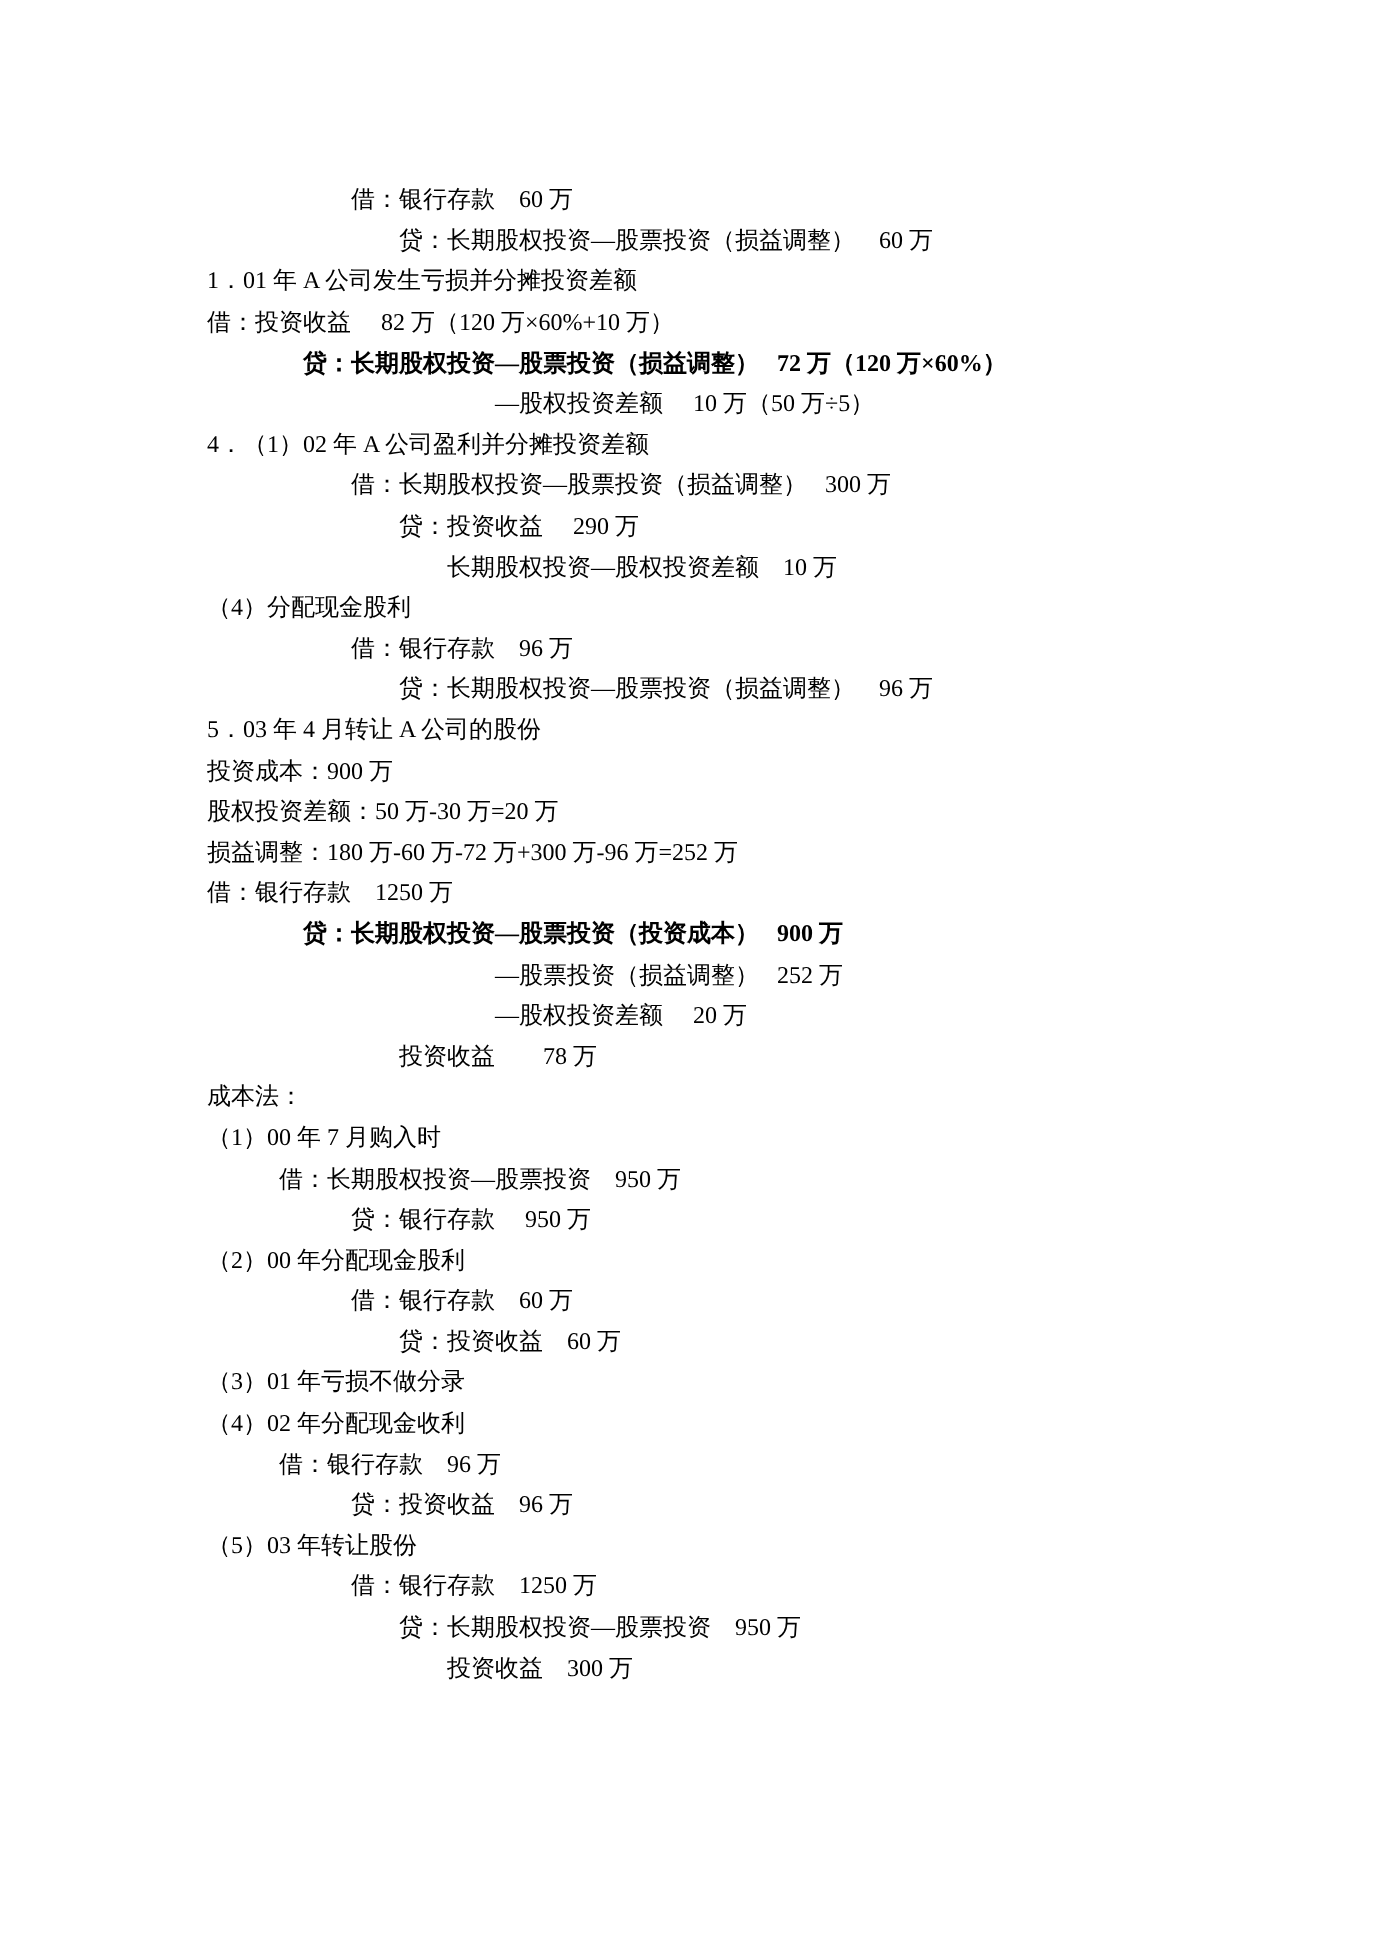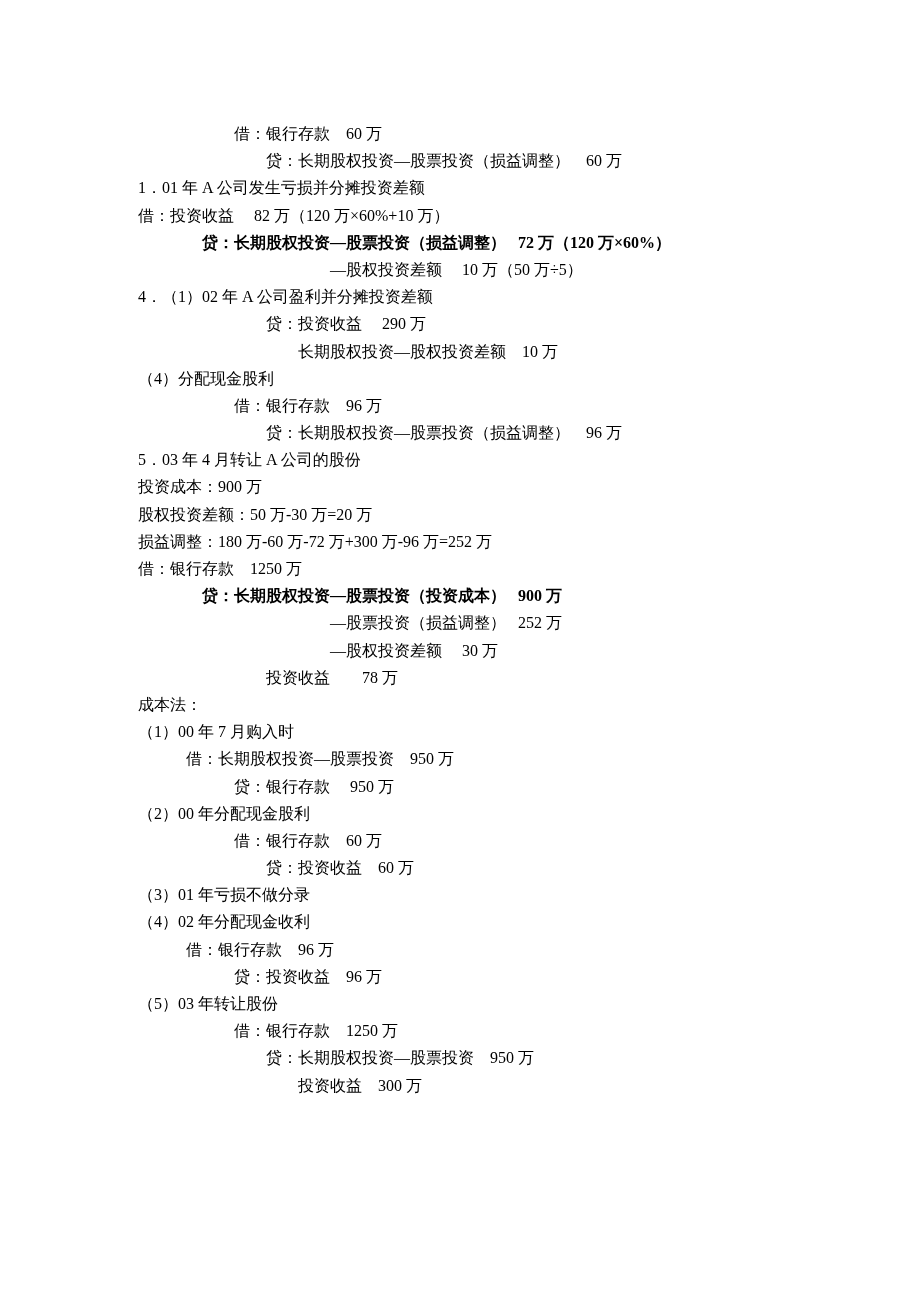--- a/index.html
+++ b/index.html
@@ -30,33 +30,34 @@
 <div class="page">
 
   <div id="lines-host">
       <p class="l3">借：银行存款    60 万</p>
       <p class="l4">贷：长期股权投资—股票投资（损益调整）    60 万</p>
       <p class="l0">1．01 年 A 公司发生亏损并分摊投资差额</p>
       <p class="l1">借：投资收益     82 万（120 万×60%+10 万）</p>
       <p class="l2">贷：长期股权投资—股票投资（损益调整）   72 万（120 万×60%）</p>
       <p class="l6">—股权投资差额     10 万（50 万÷5）</p>
       <p class="l0">4．（1）02 年 A 公司盈利并分摊投资差额</p>
+      <p class="l3">借：长期股权投资—股票投资（损益调整）   300 万</p>
       <p class="l4">贷：投资收益     290 万</p>
       <p class="l5">长期股权投资—股权投资差额    10 万</p>
       <p class="l1">（4）分配现金股利</p>
       <p class="l3">借：银行存款    96 万</p>
       <p class="l4">贷：长期股权投资—股票投资（损益调整）    96 万</p>
       <p class="l0">5．03 年 4 月转让 A 公司的股份</p>
       <p class="l1">投资成本：900 万</p>
       <p class="l1">股权投资差额：50 万-30 万=20 万</p>
       <p class="l1">损益调整：180 万-60 万-72 万+300 万-96 万=252 万</p>
       <p class="l1">借：银行存款    1250 万</p>
       <p class="l2">贷：长期股权投资—股票投资（投资成本）   900 万</p>
       <p class="l6">—股票投资（损益调整）   252 万</p>
-      <p class="l6">—股权投资差额     30 万</p>
+      <p class="l6">—股权投资差额     20 万</p>
       <p class="l4">投资收益        78 万</p>
       <p class="l0">成本法：</p>
       <p class="l0">（1）00 年 7 月购入时</p>
       <p class="l2b">借：长期股权投资—股票投资    950 万</p>
       <p class="l3">贷：银行存款     950 万</p>
       <p class="l0">（2）00 年分配现金股利</p>
       <p class="l3">借：银行存款    60 万</p>
       <p class="l4">贷：投资收益    60 万</p>
       <p class="l0">（3）01 年亏损不做分录</p>
       <p class="l0">（4）02 年分配现金收利</p>

